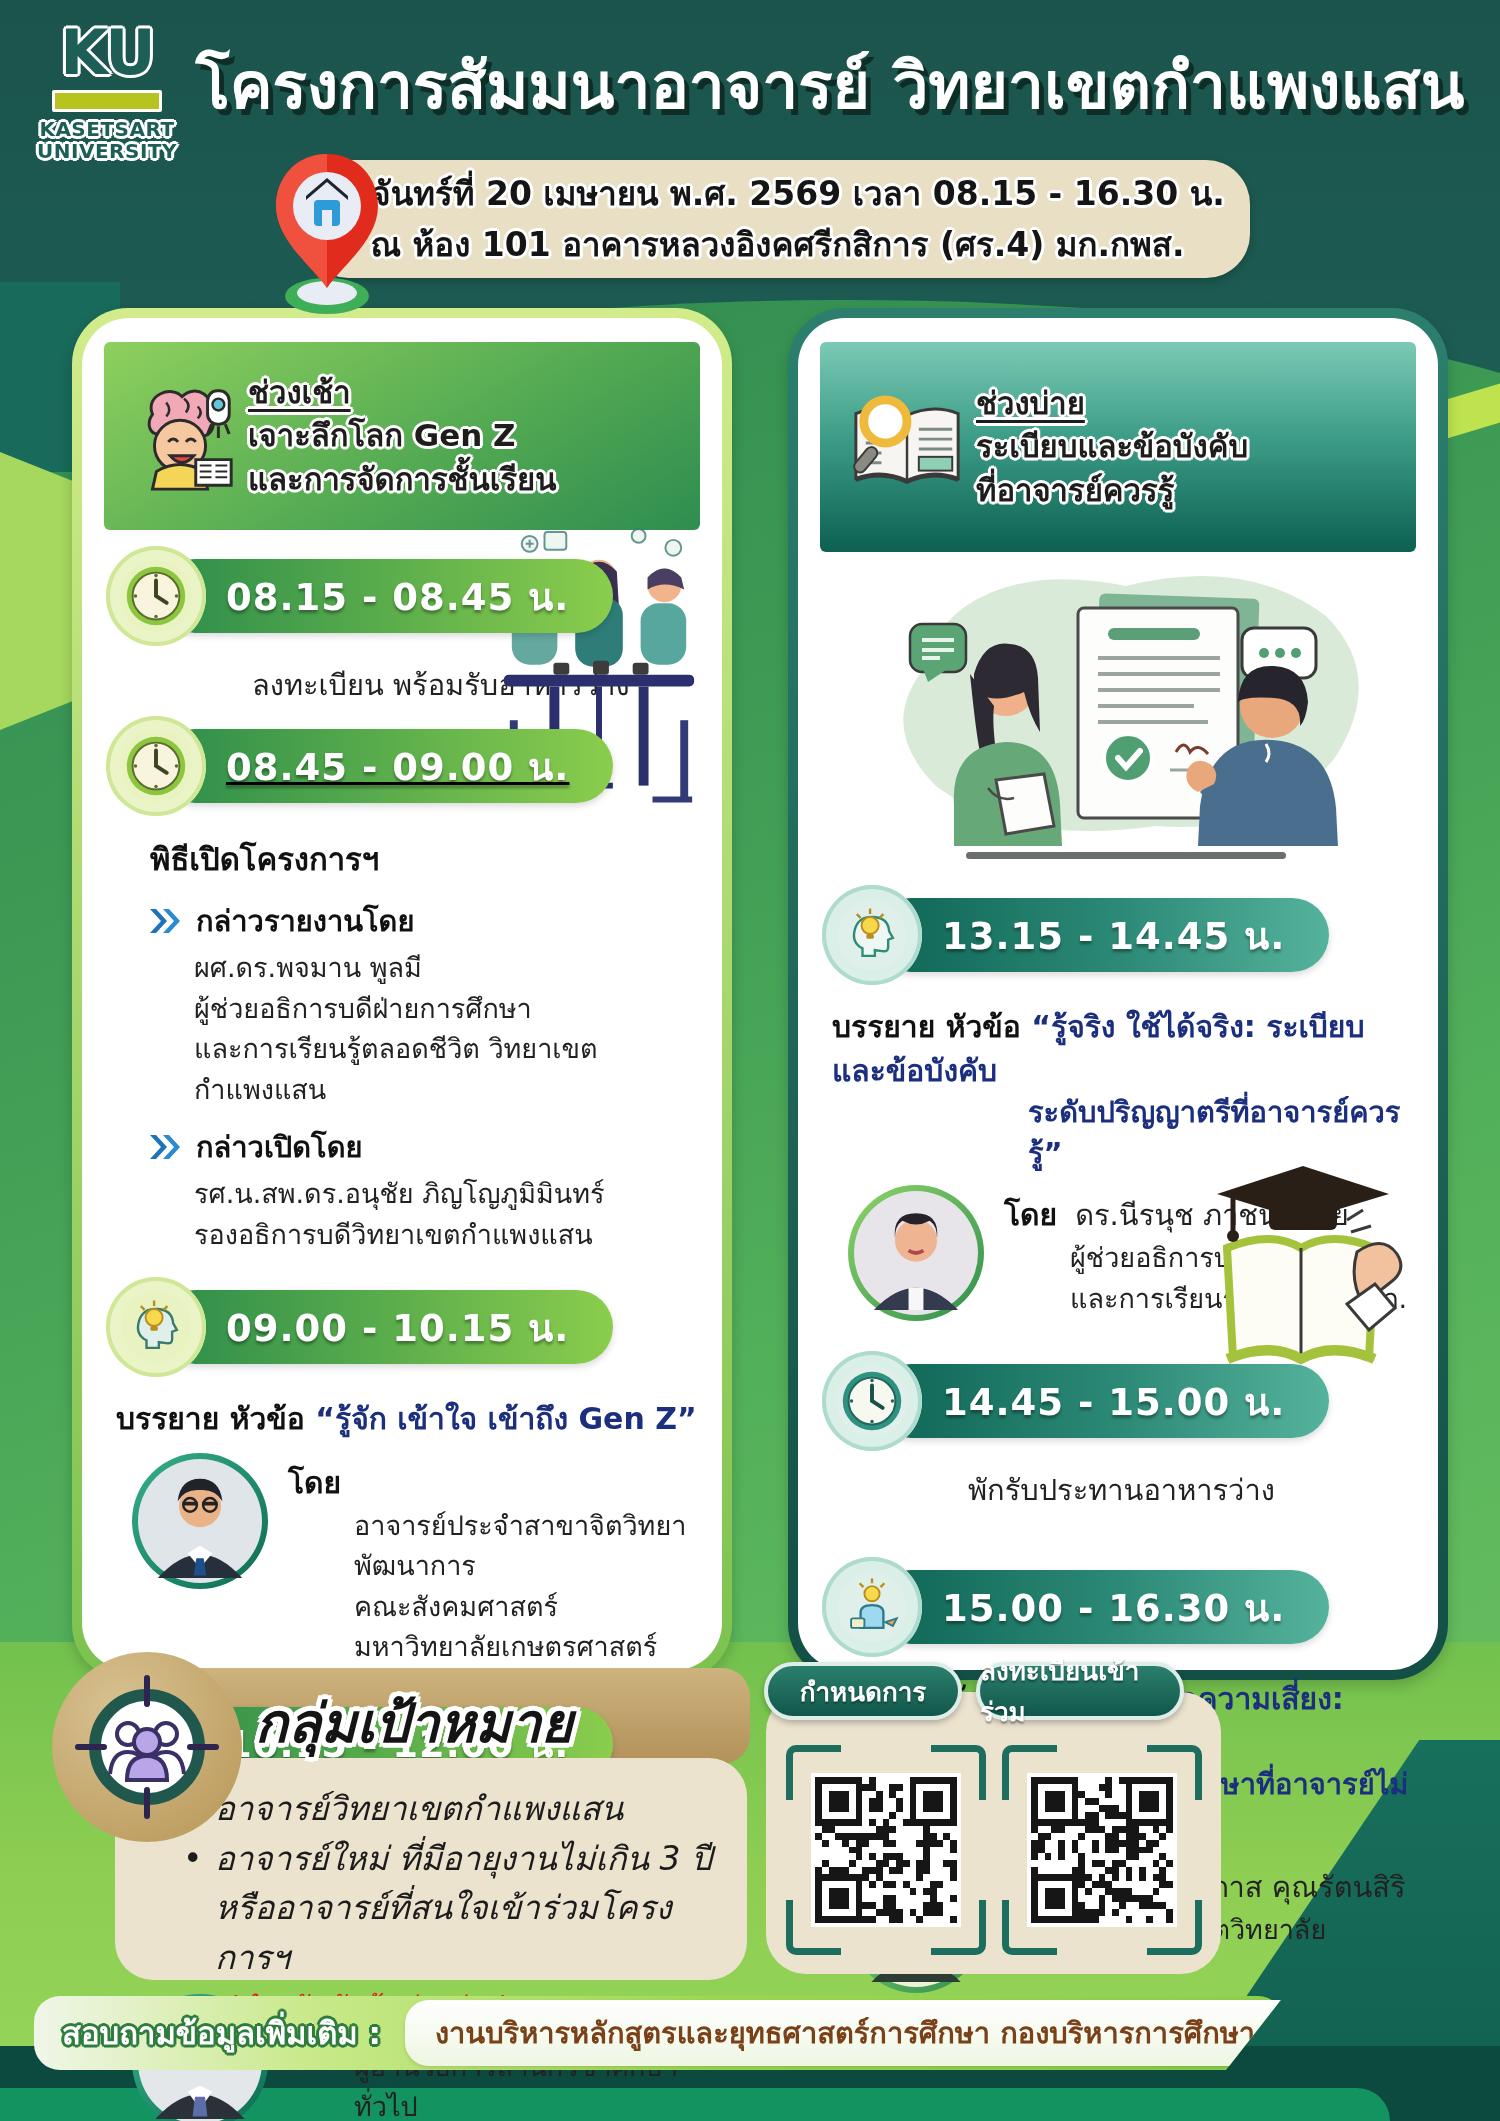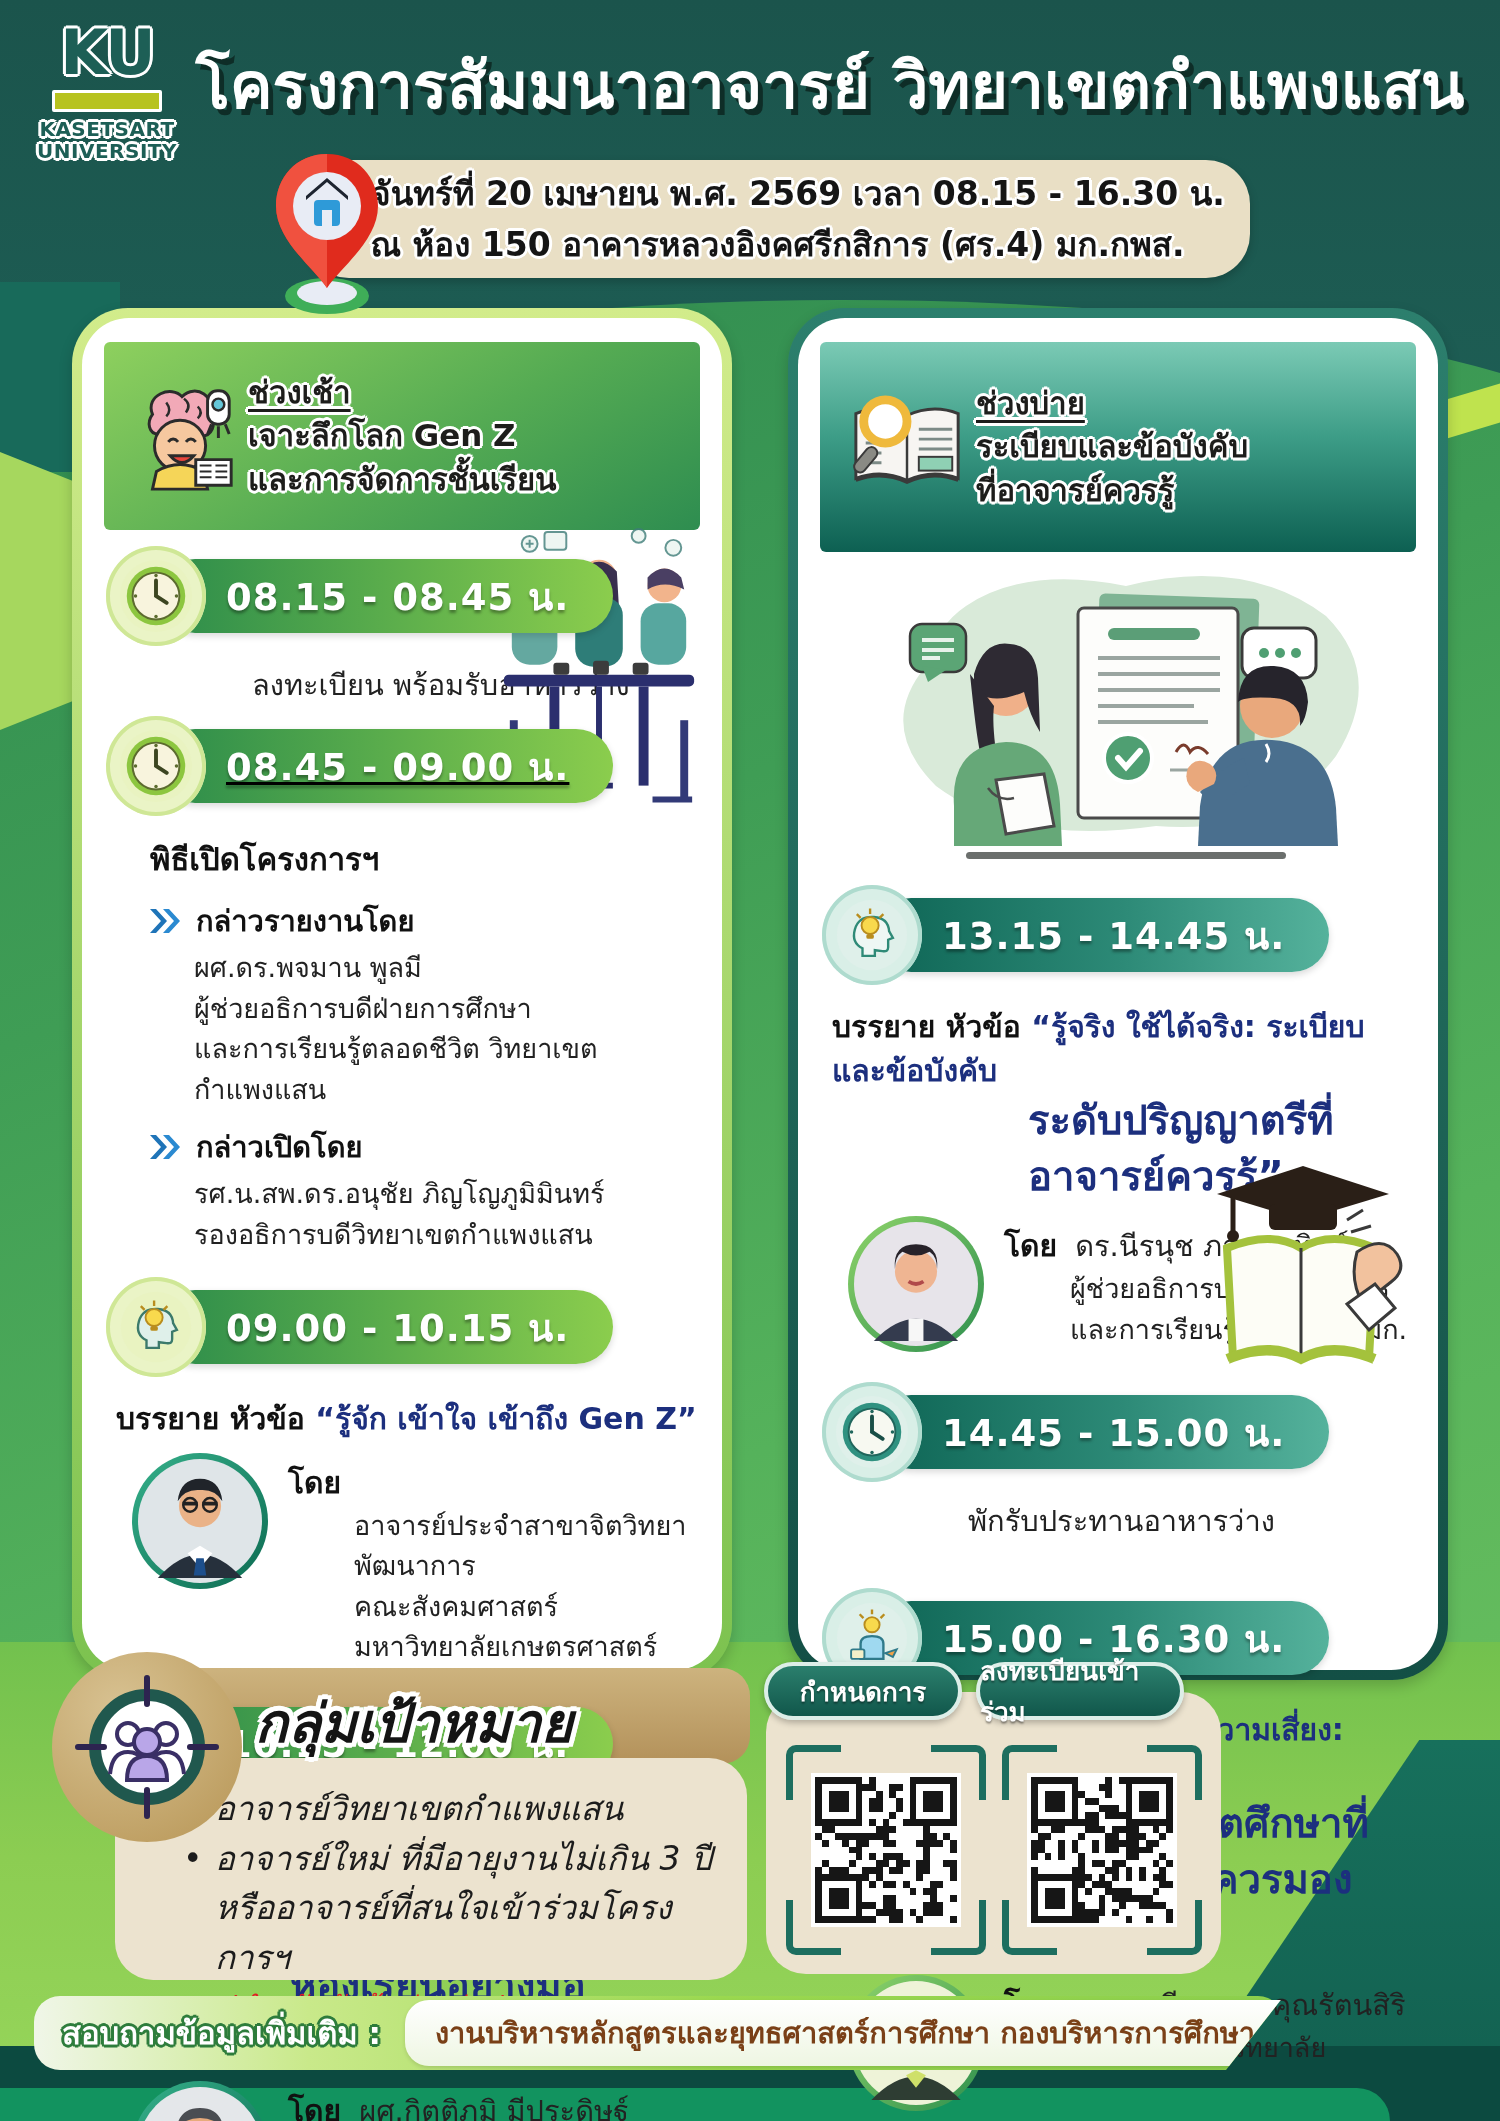--- a/index.html
+++ b/index.html
@@ -58,21 +58,21 @@
 
   .desc{font-size:29px;color:#222;margin:16px 0 6px 148px;}
   .slot-title{font-size:31px;font-weight:800;color:#111;margin:18px 0 6px 46px;}
   .chev-block{margin:14px 0 0 44px;}
   .chev-row{display:flex;align-items:center;gap:14px;}
   .chev-label{font-size:29px;font-weight:800;color:#111;}
   .chev-lines{font-size:27px;color:#222;line-height:1.5;margin:4px 0 0 46px;}
 
   .lecture{font-size:30px;font-weight:800;color:#111;margin:20px 0 0 12px;line-height:1.45;}
   .topic{color:#1c2f7e;}
-  .topic2{font-size:40px;font-weight:800;color:#1c2f7e;line-height:1.4;}
+  .topic2{font-size:29px;font-weight:800;color:#1c2f7e;line-height:1.4;}
   .speaker{display:flex;gap:20px;align-items:flex-start;margin:12px 0 0 28px;}
   .avatar{flex:0 0 136px;width:136px;height:136px;border-radius:50%;padding:6px;box-sizing:border-box;}
   .avatar.ring-teal{background:linear-gradient(135deg,#35b08a,#0d6b52);}
   .avatar.ring-green{background:linear-gradient(135deg,#8fd46a,#2e8f4e);}
   .avatar svg{display:block;width:100%;height:100%;}
   .sp-text{padding-top:6px;}
   .sp-row1{display:flex;gap:18px;align-items:baseline;}
   .by{font-size:30px;font-weight:800;color:#111;}
   .sp-name{font-size:29px;color:#222;}
   .sp-line{font-size:27px;color:#222;line-height:1.5;margin-left:66px;}
@@ -141,21 +141,21 @@
     <path d="M59 6 C28 6 8 30 8 58 C8 92 44 118 59 140 C74 118 110 92 110 58 C110 30 90 6 59 6 Z" fill="#e02b1d"></path>
     <path d="M59 6 C28 6 8 30 8 58 C8 92 44 118 59 140 L59 6 Z" fill="#f0513f"></path>
     <circle cx="59" cy="58" r="34" fill="#e8ecf5"></circle>
     <path d="M38 52 L59 34 L80 52 L80 48 L59 30 L38 48 Z" fill="#1d2430"></path>
     <rect x="46" y="52" width="26" height="26" rx="4" fill="#2e9ad8"></rect>
     <rect x="54" y="62" width="10" height="16" fill="#e8ecf5"></rect>
   </svg>
 
   <div class="banner">
     <div class="stroke-w">วันจันทร์ที่ 20 เมษายน พ.ศ. 2569 เวลา 08.15 - 16.30 น.</div>
-    <div class="stroke-w">ณ ห้อง 150 อาคารหลวงอิงคศรีกสิการ (ศร.4) มก.กพส.</div>
+    <div class="stroke-w">ณ ห้อง 101 อาคารหลวงอิงคศรีกสิการ (ศร.4) มก.กพส.</div>
   </div>
 
   <div class="panel panel-left">
     <div class="panel-inner">
 
       <div class="sess-head morning">
         <span class="sess-icon">
           <svg width="118" height="118" viewBox="0 0 120 120">
             <path d="M30 38 C22 18 50 8 60 20 C74 6 96 20 88 40 C96 48 90 60 80 60 L36 58 C26 58 24 46 30 38Z" fill="#f2a9b7" stroke="#2b2b2b" stroke-width="3"></path>
             <path d="M44 26 q6 8 0 14 M62 22 q8 6 2 14 M76 30 q6 6 0 12" stroke="#2b2b2b" stroke-width="2.5" fill="none"></path>

